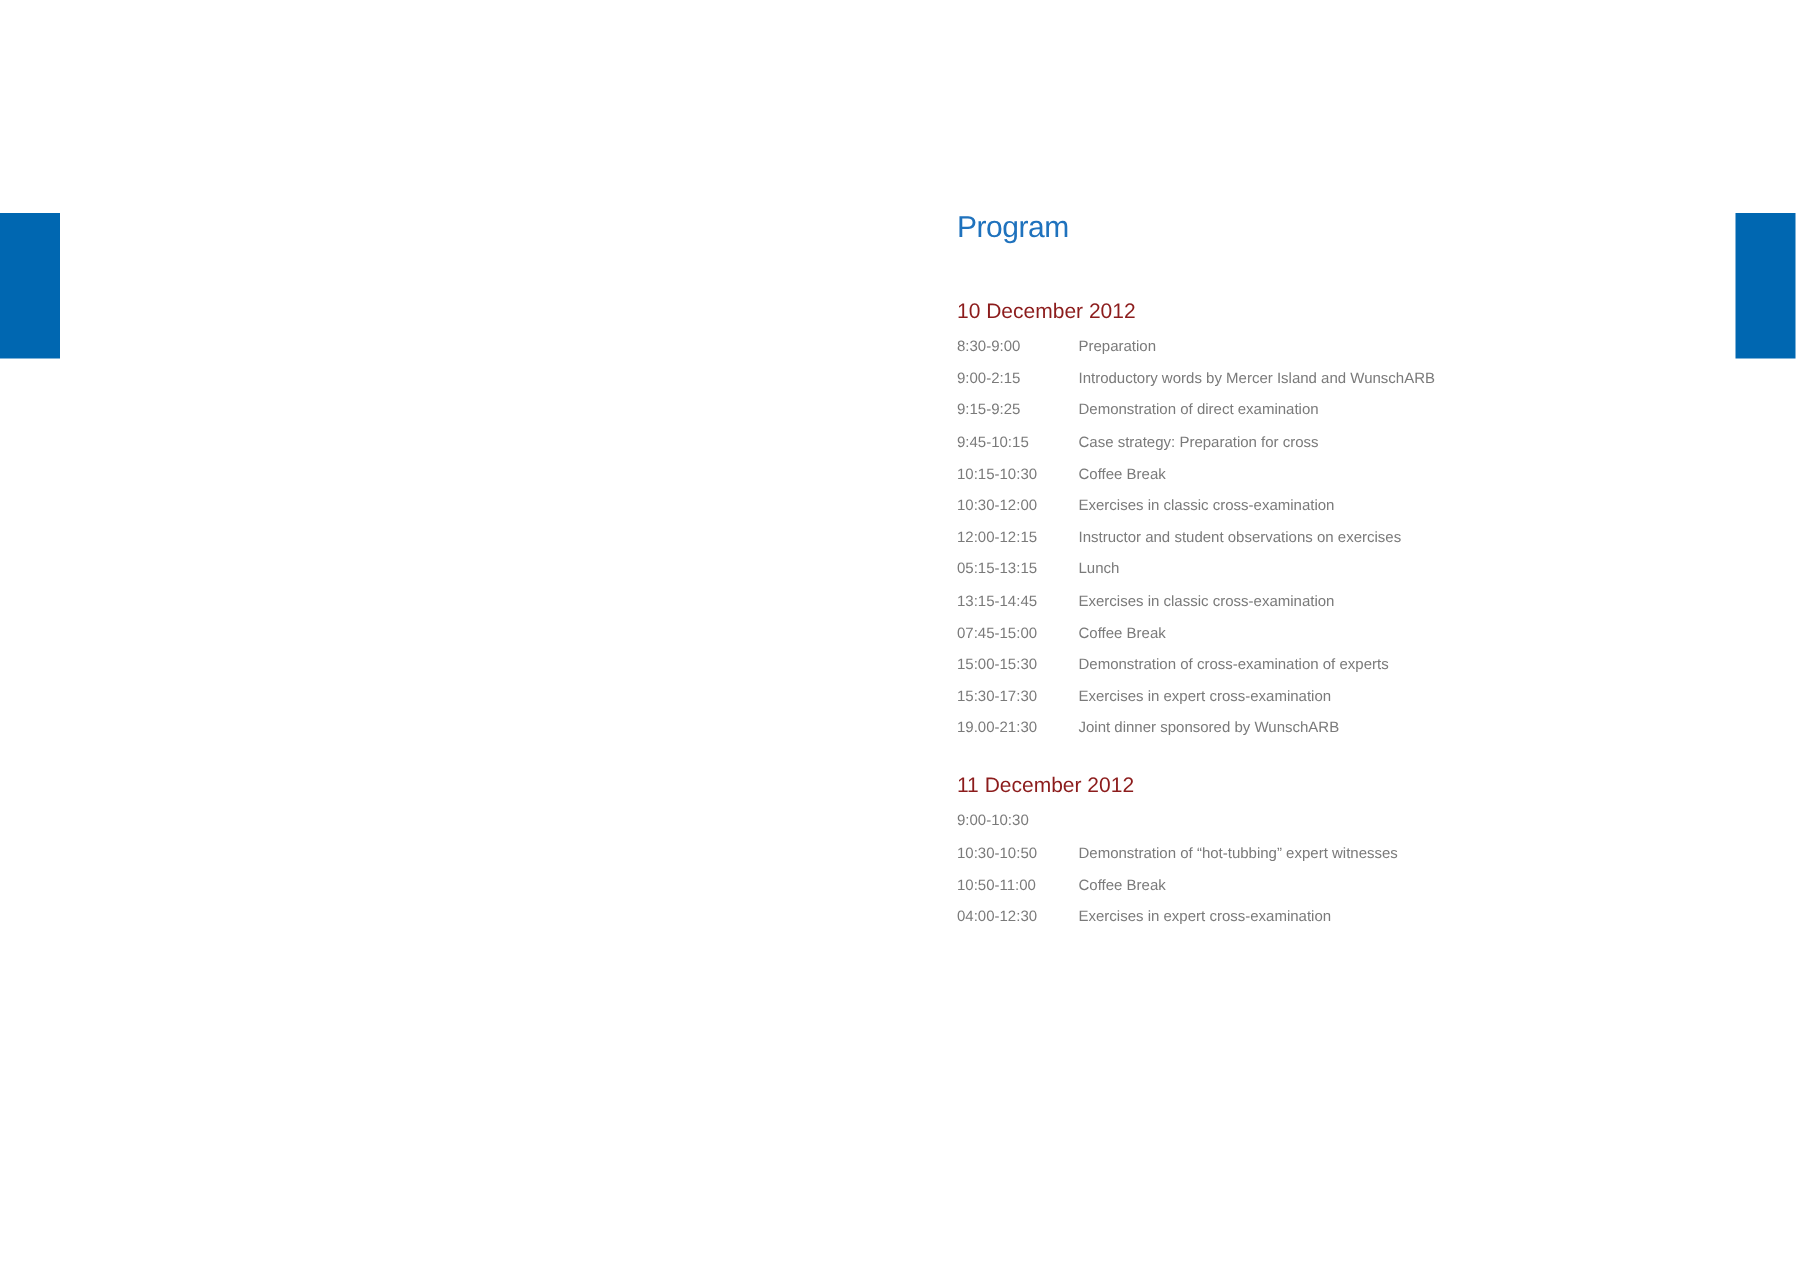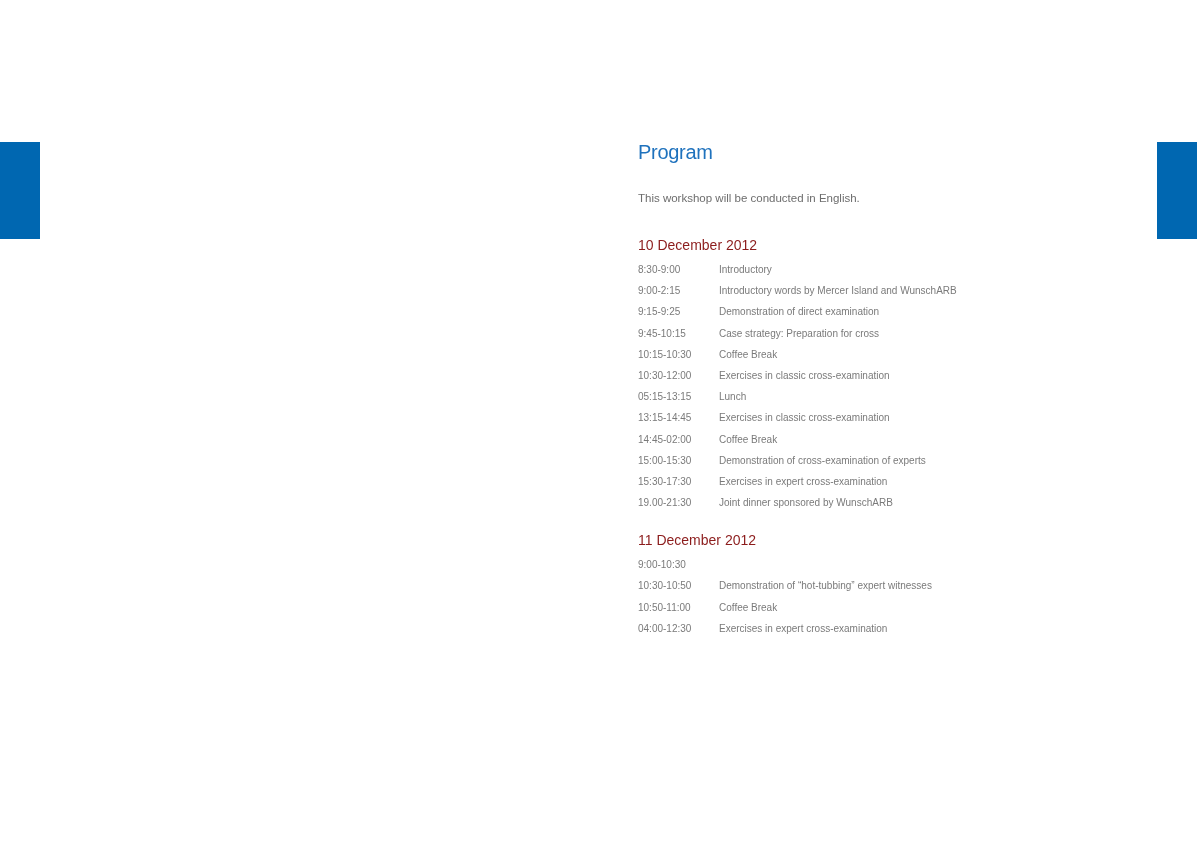--- a/index.html
+++ b/index.html
@@ -22,27 +22,26 @@
   .row .desc { flex: 1; }
 </style>
 </head>
 <body>
 
 <div class="tab left"></div>
 <div class="tab right"></div>
 
 <div class="content">
   <h1 class="title">Program</h1>
-  <div class="intro">This workshop will be conducted in English.</div>
 
   <h2 class="day-heading day1">10 December 2012</h2>
   <div class="rows">
     <div class="row">
         <span class="time">8:30-9:00</span>
-        <span class="desc">Introductory</span>
+        <span class="desc">Preparation</span>
       </div>
     <div class="row">
         <span class="time">9:00-2:15</span>
         <span class="desc">Introductory words by Mercer Island and WunschARB</span>
       </div>
     <div class="row">
         <span class="time">9:15-9:25</span>
         <span class="desc">Demonstration of direct examination</span>
       </div>
     <div class="row">
@@ -51,29 +50,33 @@
       </div>
     <div class="row">
         <span class="time">10:15-10:30</span>
         <span class="desc">Coffee Break</span>
       </div>
     <div class="row">
         <span class="time">10:30-12:00</span>
         <span class="desc">Exercises in classic cross-examination</span>
       </div>
     <div class="row">
+        <span class="time">12:00-12:15</span>
+        <span class="desc">Instructor and student observations on exercises</span>
+      </div>
+    <div class="row">
         <span class="time">05:15-13:15</span>
         <span class="desc">Lunch</span>
       </div>
     <div class="row">
         <span class="time">13:15-14:45</span>
         <span class="desc">Exercises in classic cross-examination</span>
       </div>
     <div class="row">
-        <span class="time">14:45-02:00</span>
+        <span class="time">07:45-15:00</span>
         <span class="desc">Coffee Break</span>
       </div>
     <div class="row">
         <span class="time">15:00-15:30</span>
         <span class="desc">Demonstration of cross-examination of experts</span>
       </div>
     <div class="row">
         <span class="time">15:30-17:30</span>
         <span class="desc">Exercises in expert cross-examination</span>
       </div>

